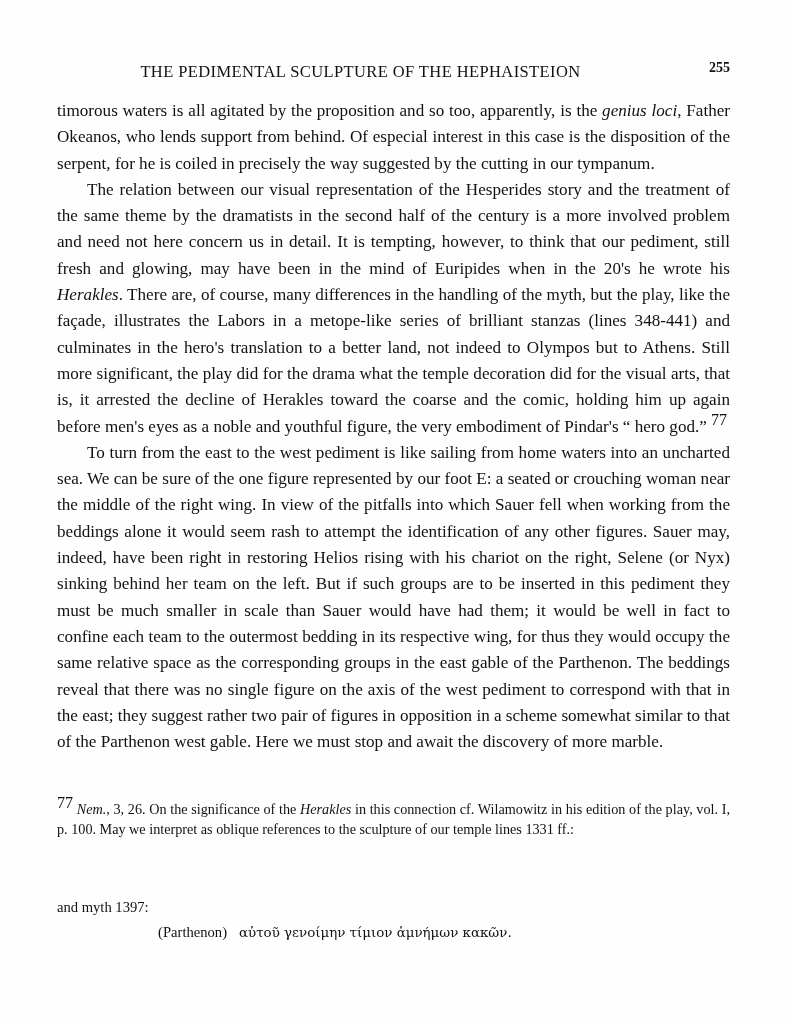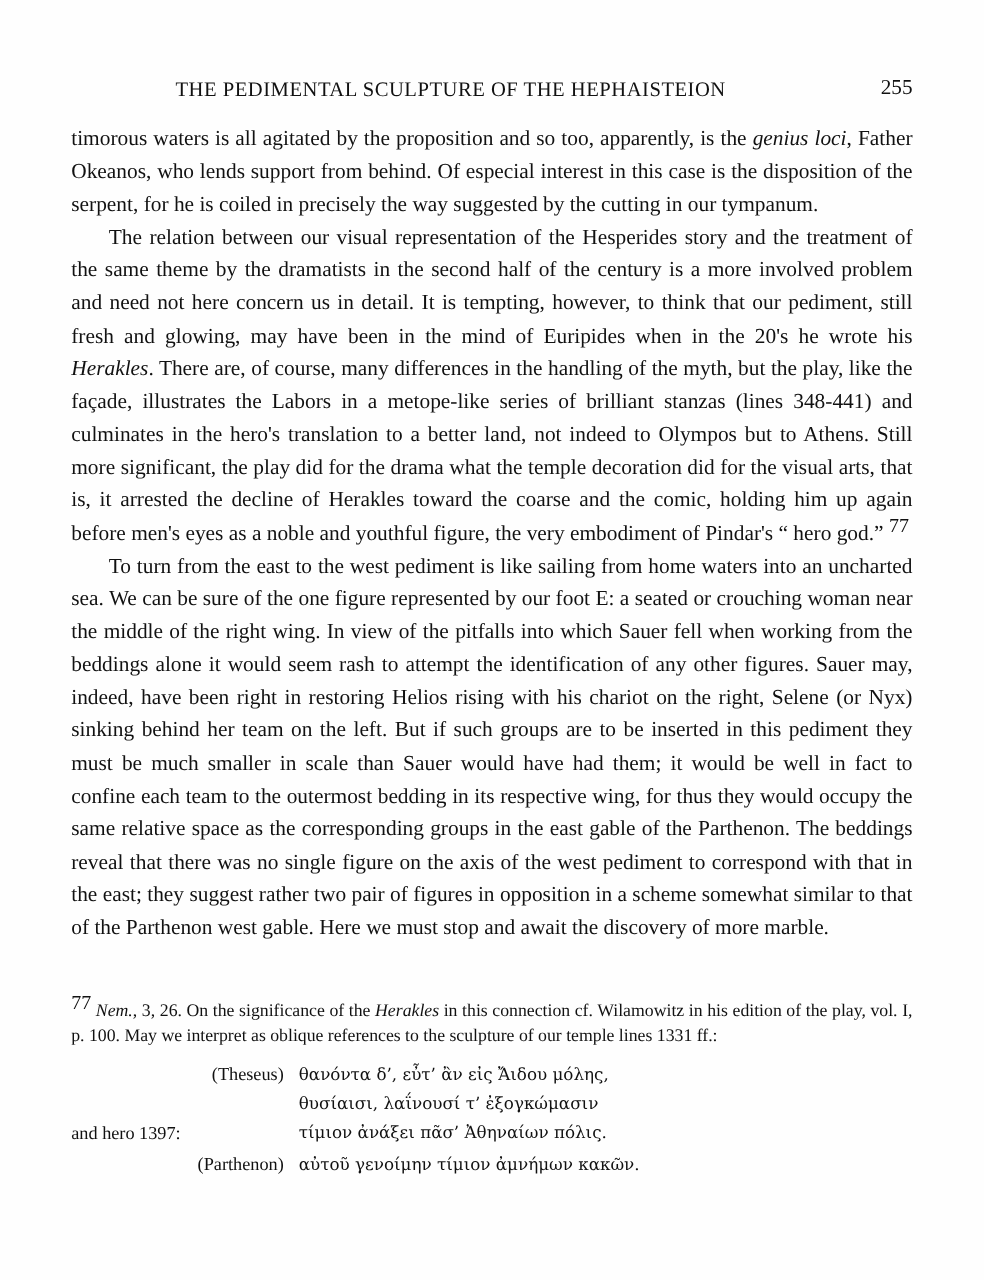--- a/index.html
+++ b/index.html
@@ -36,22 +36,22 @@
     font-size: 16.5px;
     letter-spacing: 0.4px;
     font-variant: normal;
     text-transform: uppercase;
     white-space: nowrap;
   }
   .page-number {
     position: absolute;
     right: 57px;
     top: 60px;
-    font-size: 17px;
-    font-weight: normal;
+    font-size: 14px;
+    font-weight: bold;
   }
   .body-text {
     position: absolute;
     left: 57px;
     top: 98px;
     width: 673px;
     font-size: 17.1px;
     line-height: 26.3px;
     text-align: justify;
     text-justify: inter-word;
@@ -136,30 +136,22 @@
     <p class="indent"><span>The relation between our visual representation of the Hesperides story and the treatment of the same theme by the dramatists in the second half of the century is a more involved problem and need not here concern us in detail.  It is tempting, however, to think that our pediment, still fresh and glowing, may have been in the mind of Euripides when in the 20's he wrote his </span><span class="it">Herakles</span><span>.  There are, of course, many differences in the handling of the myth, but the play, like the façade, illustrates the Labors in a metope-like series of brilliant stanzas (lines 348-441) and culminates in the hero's translation to a better land, not indeed to Olympos but to Athens.  Still more significant, the play did for the drama what the temple decoration did for the visual arts, that is, it arrested the decline of Herakles toward the coarse and the comic, holding him up again before men's eyes as a noble and youthful figure, the very embodiment of Pindar's “ hero god.” </span><span class="sup">77</span></p>
 
     <p class="indent">To turn from the east to the west pediment is like sailing from home waters into an uncharted sea.  We can be sure of the one figure represented by our foot E: a seated or crouching woman near the middle of the right wing.  In view of the pitfalls into which Sauer fell when working from the beddings alone it would seem rash to attempt the identification of any other figures.  Sauer may, indeed, have been right in restoring Helios rising with his chariot on the right, Selene (or Nyx) sinking behind her team on the left.  But if such groups are to be inserted in this pediment they must be much smaller in scale than Sauer would have had them; it would be well in fact to confine each team to the outermost bedding in its respective wing, for thus they would occupy the same relative space as the corresponding groups in the east gable of the Parthenon. The beddings reveal that there was no single figure on the axis of the west pediment to correspond with that in the east; they suggest rather two pair of figures in opposition in a scheme somewhat similar to that of the Parthenon west gable.  Here we must stop and await the discovery of more marble.</p>
 
   </div>
 
   <div class="footnote">
     <p><span class="sup">77</span><span> </span><span class="it">Nem.</span><span>, 3, 26.  On the significance of the </span><span class="it">Herakles</span><span> in this connection cf. Wilamowitz in his edition of the play, vol. I, p. 100.  May we interpret as oblique references to the sculpture of our temple lines 1331 ff.:</span></p>
   </div>
 
-  <div class="verse-block">
-    <div class="verse-line">
-      <span class="speaker">(Theseus)</span>
-      <span class="greek">θανόντα δ’, εὖτ’ ἂν εἰς Ἄιδου μόλης,</span>
-    </div>
-    <div><span class="greek verse-cont">θυσίαισι, λαΐνουσί τ’ ἐξογκώμασιν</span></div>
-    <div><span class="greek verse-cont">τίμιον ἀνάξει πᾶσ’ Ἀθηναίων πόλις.</span></div>
-  </div>
 
-  <div class="and-line">and hero 1397:</div>
+  <div class="and-line">and myth 1397:</div>
 
   <div class="verse-block-2">
     <div class="verse-line">
       <span class="speaker">(Parthenon)</span>
       <span class="greek">αὐτοῦ γενοίμην τίμιον ἀμνήμων κακῶν.</span>
     </div>
   </div>
 
 </div>
 

